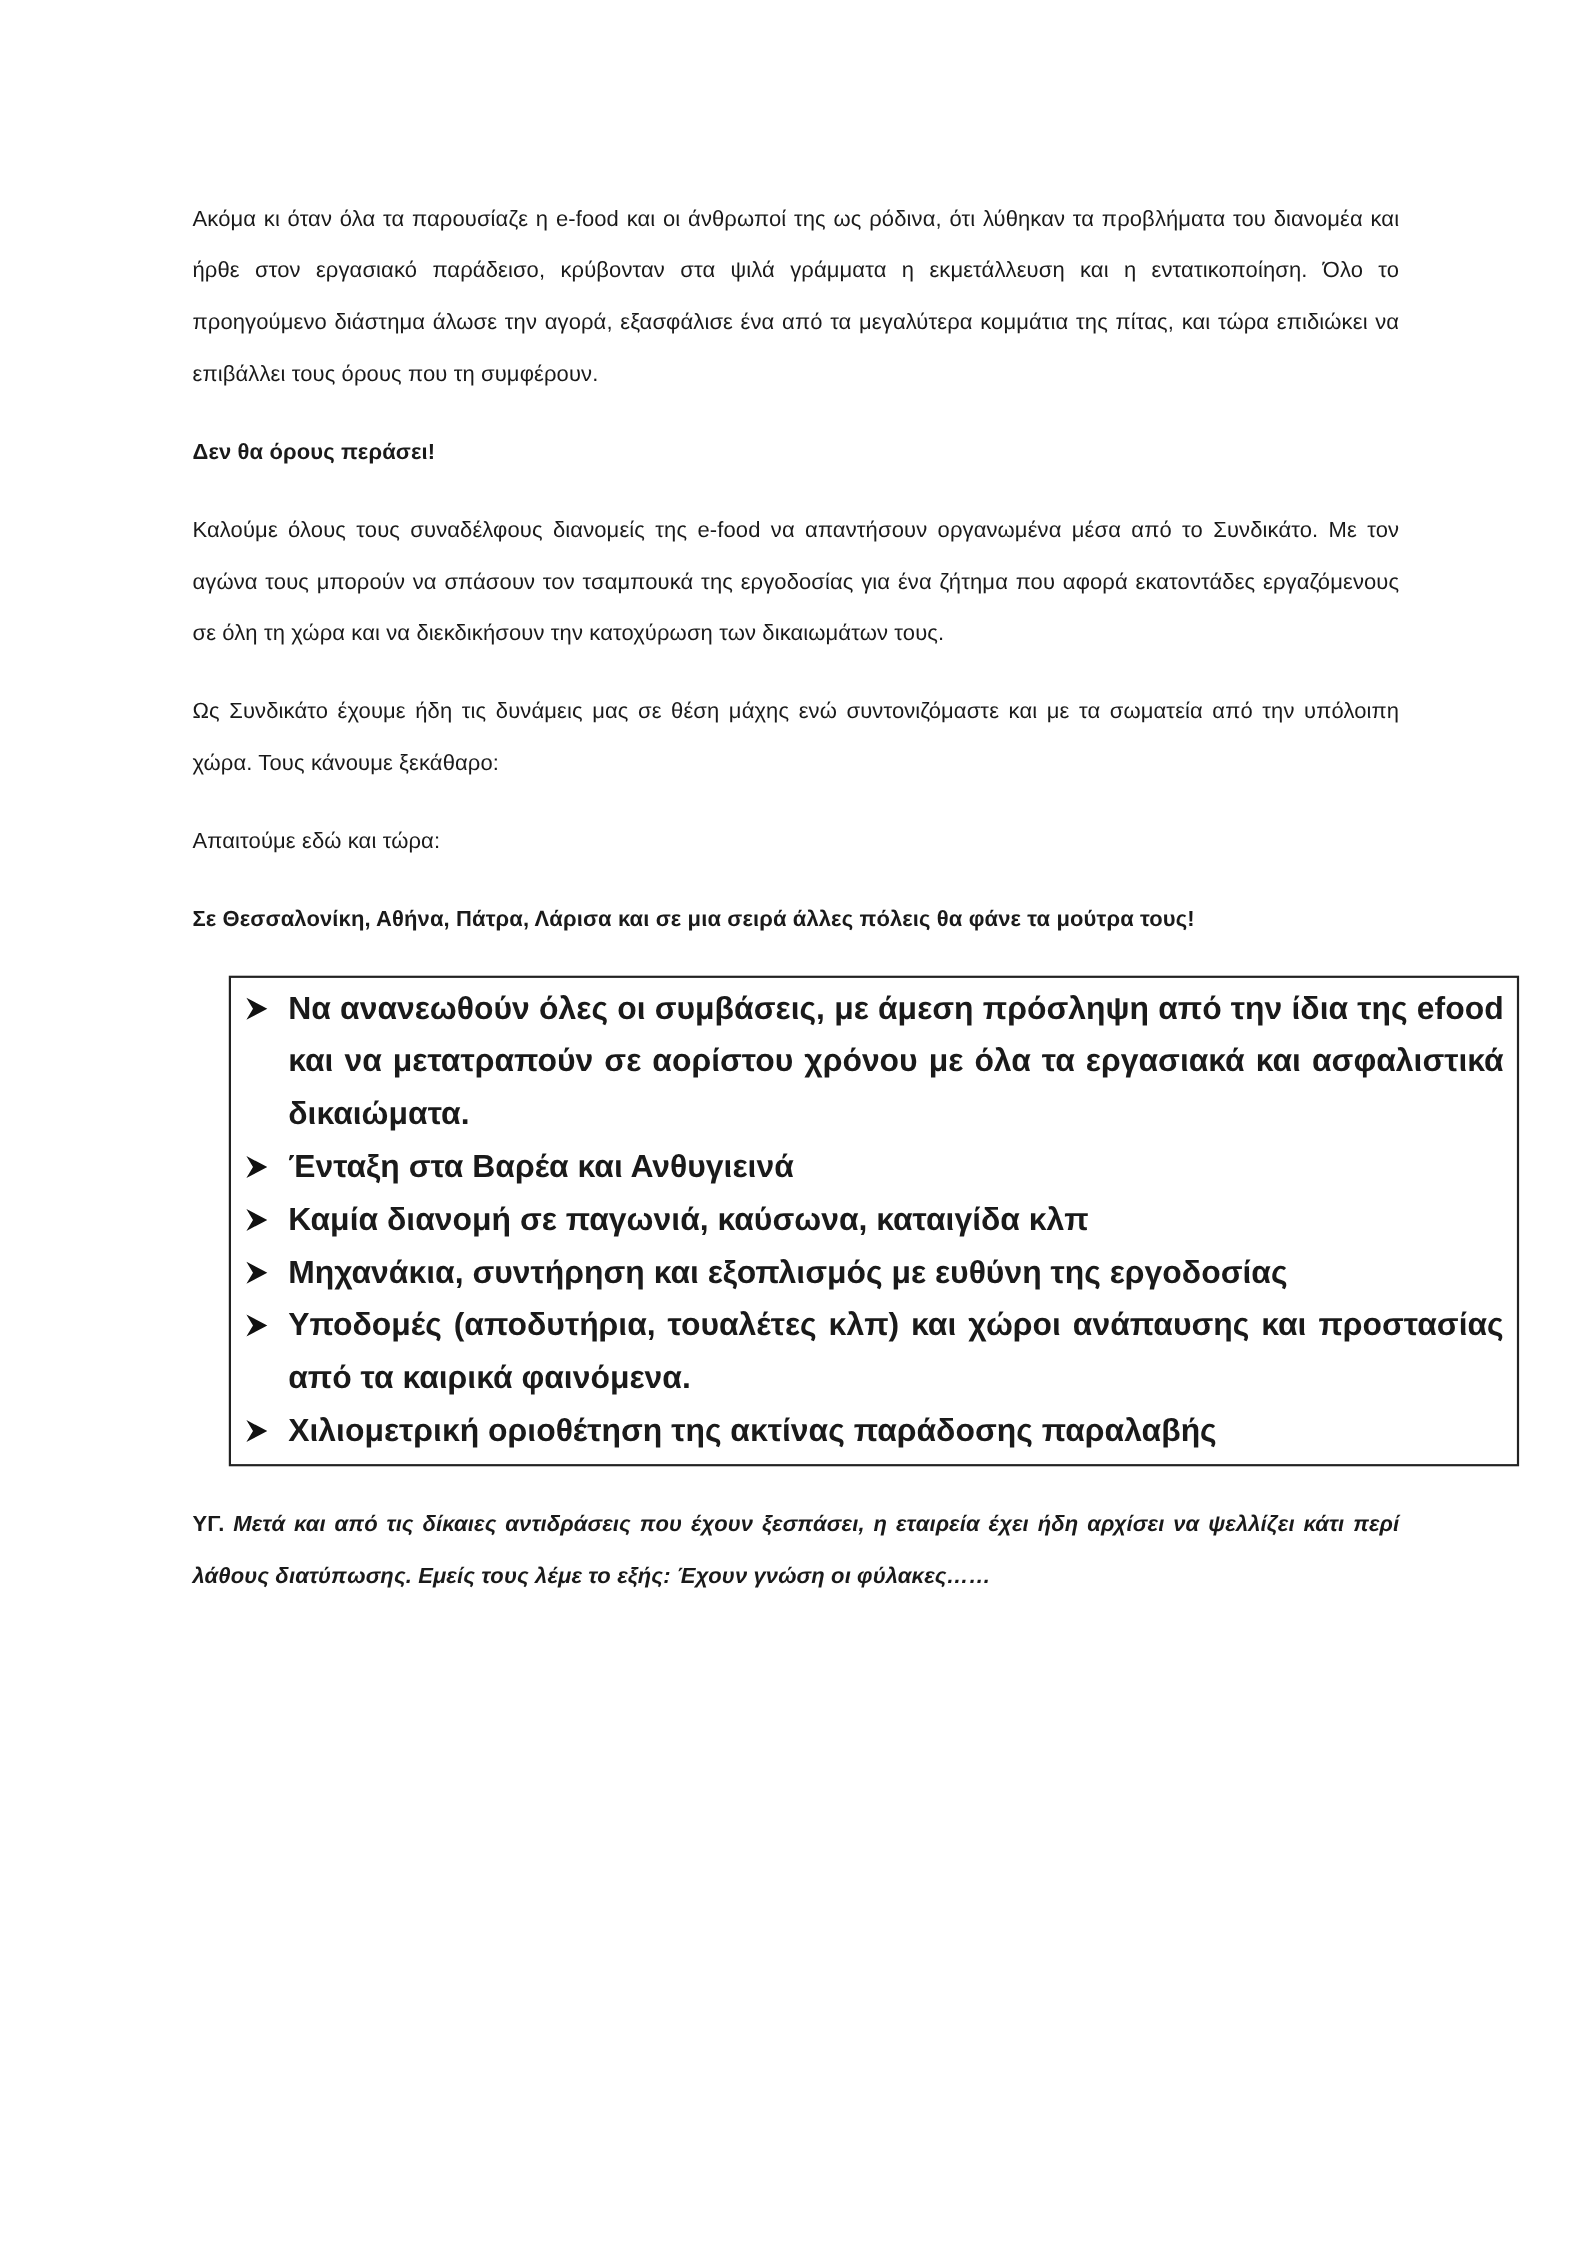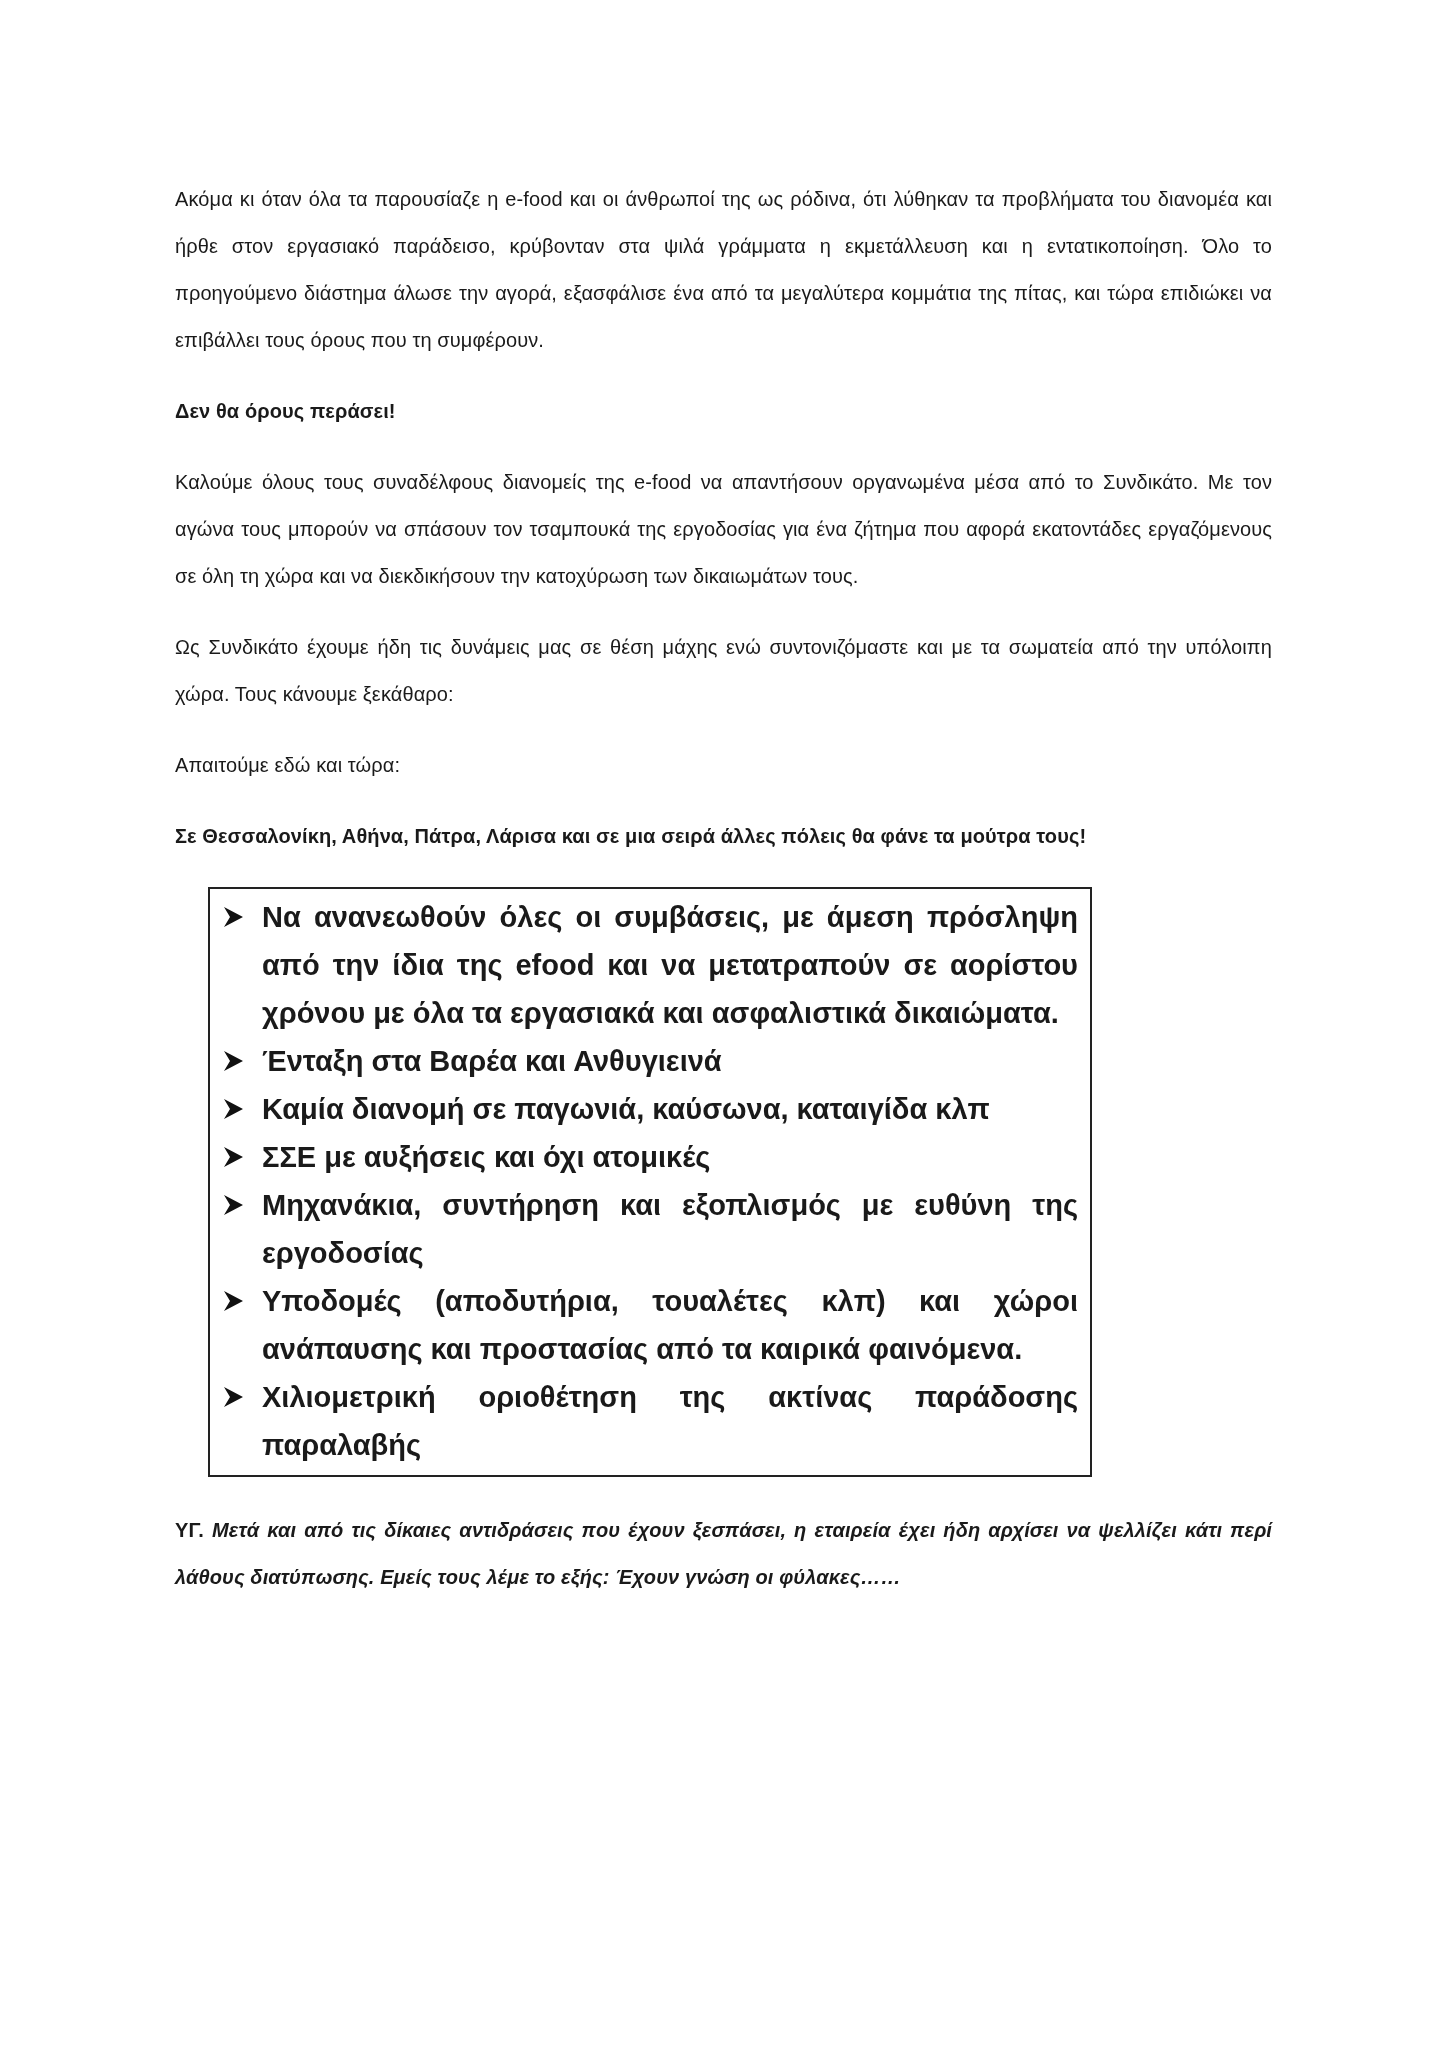--- a/index.html
+++ b/index.html
@@ -27,21 +27,21 @@
       line-height: 47px;
       text-align: justify;
       letter-spacing: 0.1px;
     }
     .p + .p { margin-top: 24px; }
     .bold { font-weight: bold; }
     .gap-heading { margin-top: 24px !important; }
     .box {
       margin-top: 27px;
       margin-left: 33px;
-      width: 884px;
+      width: 1173px;
       border: 2px solid #222;
       box-sizing: border-box;
       padding: 4px 12px 6px 10px;
     }
     .box ul {
       list-style: none;
       margin: 0;
       padding: 0;
     }
     .box li {
@@ -111,28 +111,20 @@
             </svg>
           </span>
         <span>Καμία διανομή σε παγωνιά, καύσωνα, καταιγίδα κλπ</span>
       </li>
       <li>
         <span class="bullet">
             <svg width="22" height="22" viewBox="0 0 22 22">
               <path d="M2 1 L21 11 L2 21 L8 11 Z" fill="#111"></path>
             </svg>
           </span>
-        <span>ΣΣΕ με αυξήσεις και όχι ατομικές</span>
-      </li>
-      <li>
-        <span class="bullet">
-            <svg width="22" height="22" viewBox="0 0 22 22">
-              <path d="M2 1 L21 11 L2 21 L8 11 Z" fill="#111"></path>
-            </svg>
-          </span>
         <span>Μηχανάκια, συντήρηση και εξοπλισμός με ευθύνη της εργοδοσίας</span>
       </li>
       <li>
         <span class="bullet">
             <svg width="22" height="22" viewBox="0 0 22 22">
               <path d="M2 1 L21 11 L2 21 L8 11 Z" fill="#111"></path>
             </svg>
           </span>
         <span>Υποδομές (αποδυτήρια, τουαλέτες κλπ) και χώροι ανάπαυσης και προστασίας από τα καιρικά φαινόμενα.</span>
       </li>

